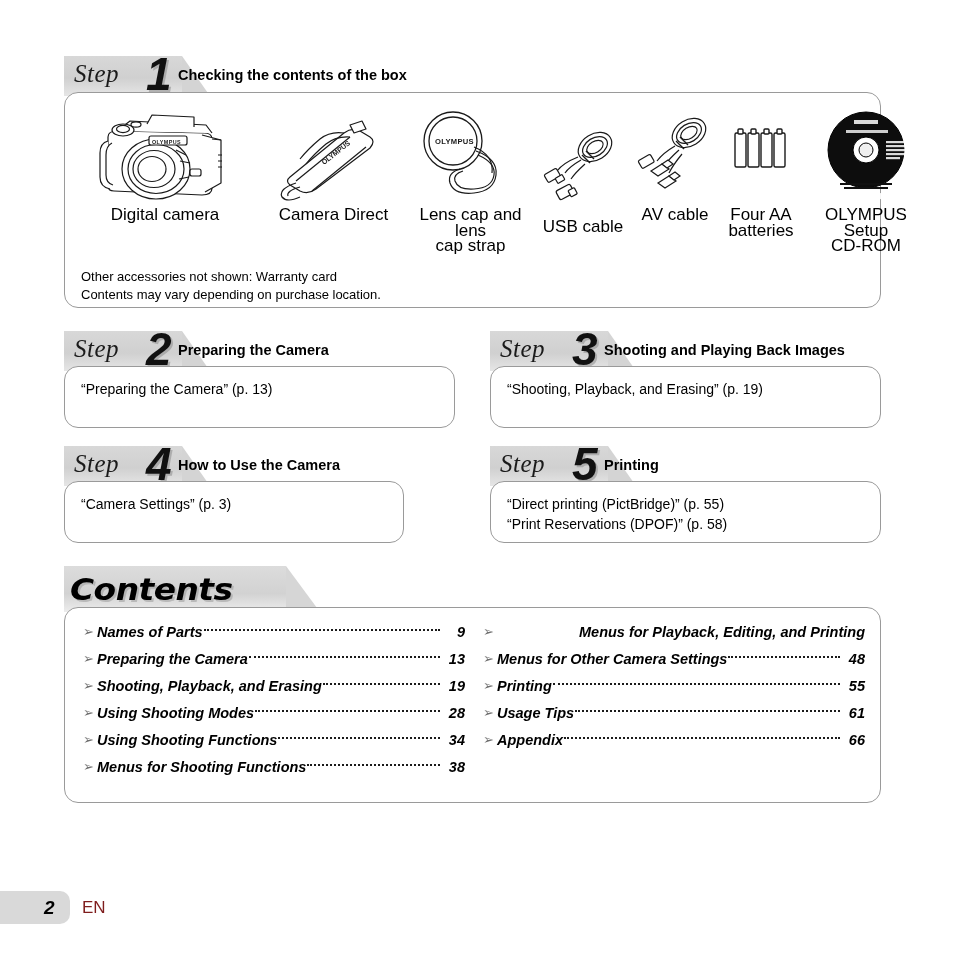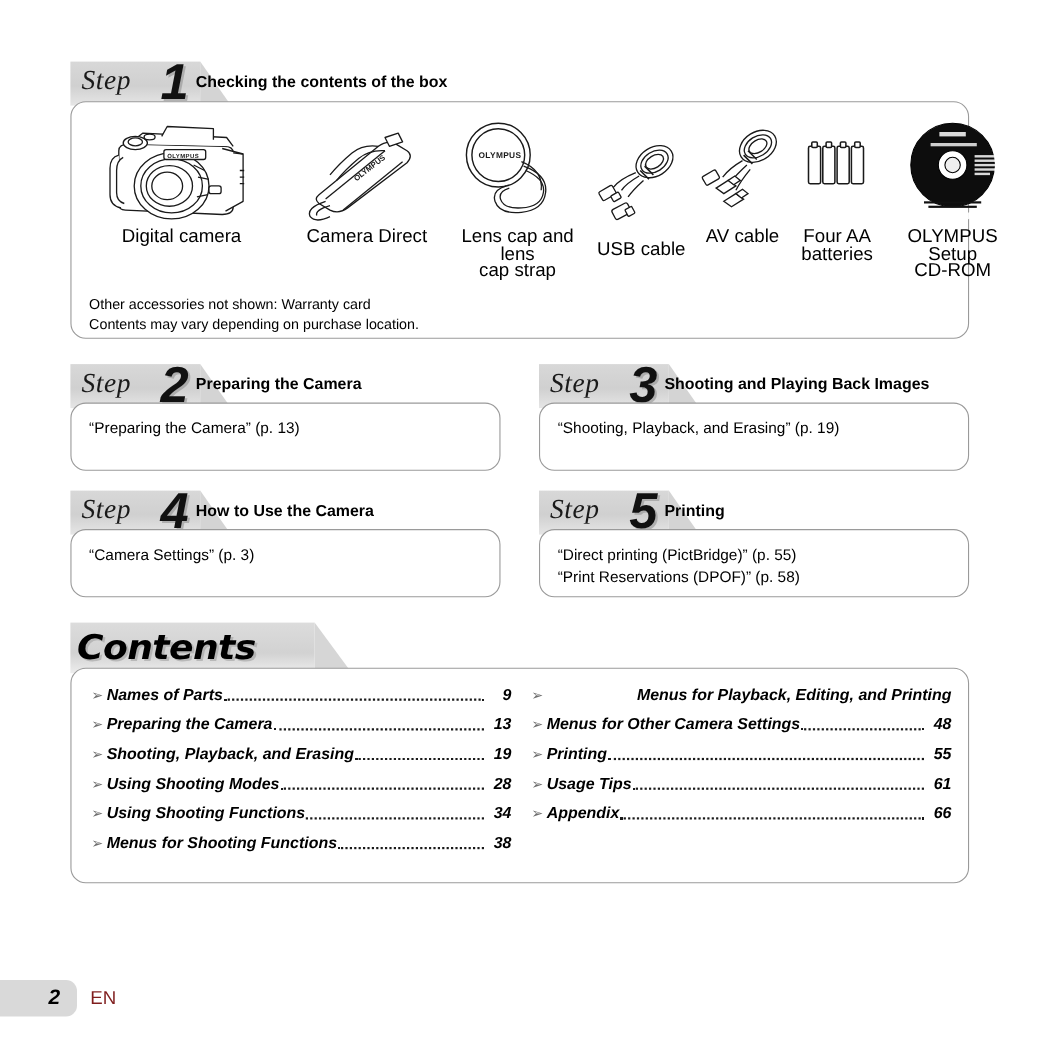--- a/index.html
+++ b/index.html
@@ -178,21 +178,21 @@
     width: 14px;
     color: #6e6e6e;
     font-size: 13px;
     font-style: normal;
     font-weight: normal;
     line-height: 20px;
   }
   .toc-body {
     flex: 1 1 auto;
     display: flex;
-    align-items: flex-end;
+    align-items: center;
     min-width: 0;
   }
   .toc-label { white-space: normal; }
   .toc-dots {
     flex: 1 1 auto;
     border-bottom: 2.5px dotted #1a1a1a;
     margin: 0 3px 5px 1px;
     min-width: 6px;
     height: 0;
   }
@@ -464,21 +464,21 @@
 <div class="panel" style="left:490px; top:366px; width:391px; height:62px;">
   <div class="panel-text" style="position:absolute; left:16px; top:12px;">“Shooting, Playback, and Erasing” (p. 19)</div>
 </div>
 
 <div class="step-banner" style="position:absolute; left:64px; top:446px; width:400px;">
   <div class="band" style="width:118px;"></div>
   <div class="step-word">Step</div>
   <div class="step-num" style="left:82px;">4</div>
   <div class="step-title" style="left:114px;">How to Use the Camera</div>
 </div>
-<div class="panel" style="left:64px; top:481px; width:391px; height:62px;">
+<div class="panel" style="left:64px; top:481px; width:340px; height:62px;">
   <div class="panel-text" style="position:absolute; left:16px; top:12px;">“Camera Settings” (p. 3)</div>
 </div>
 
 <div class="step-banner" style="position:absolute; left:490px; top:446px; width:400px;">
   <div class="band" style="width:118px;"></div>
   <div class="step-word">Step</div>
   <div class="step-num" style="left:82px;">5</div>
   <div class="step-title" style="left:114px;">Printing</div>
 </div>
 <div class="panel" style="left:490px; top:481px; width:391px; height:62px;">

